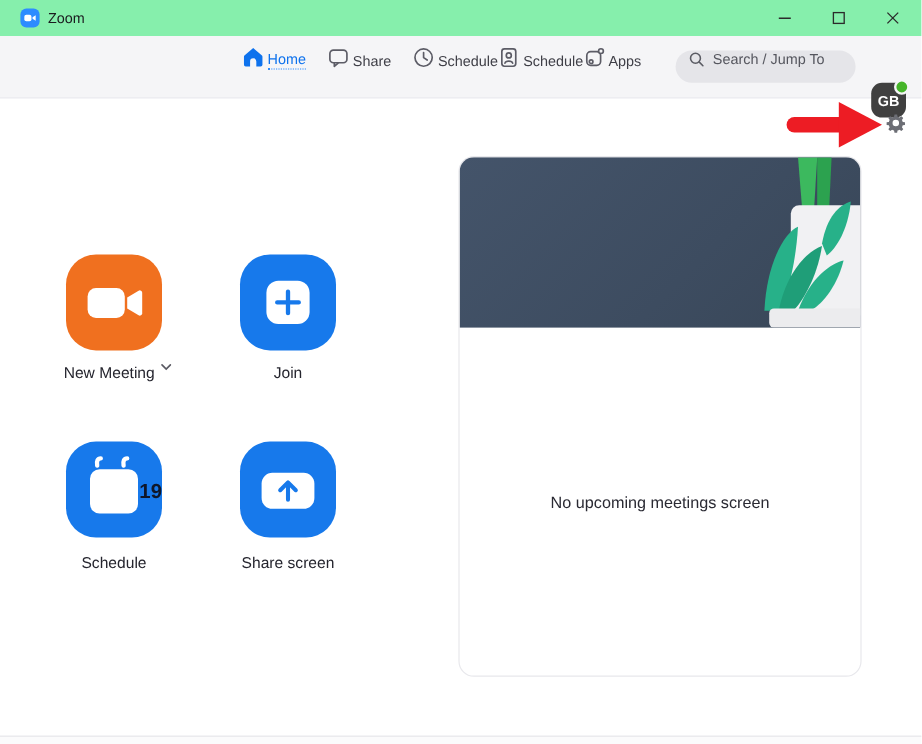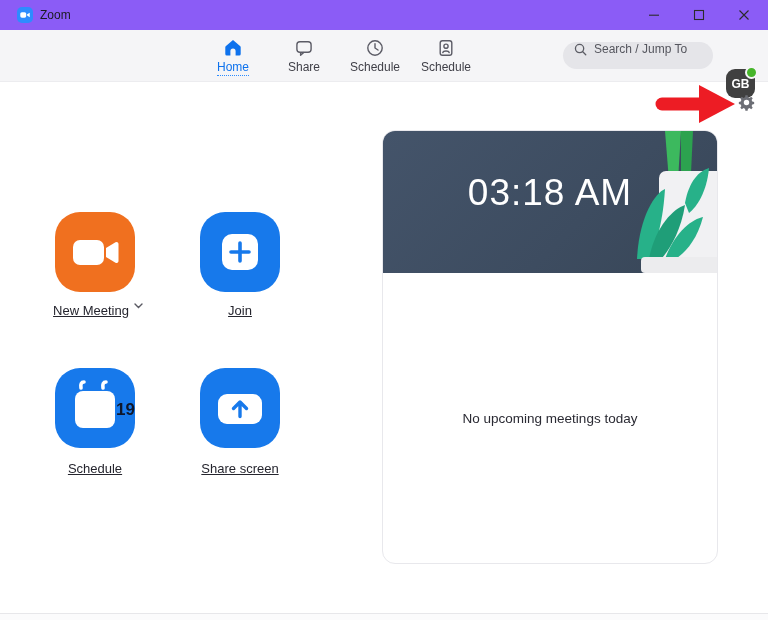--- a/index.html
+++ b/index.html
@@ -2,50 +2,50 @@
 <html><head>
 <meta charset="utf-8">
 <style>
   html,body{margin:0;padding:0;}
   body{
     width:768px;height:620px;position:relative;overflow:hidden;
     background:#ffffff;font-family:"Liberation Sans",sans-serif;
     -webkit-font-smoothing:antialiased;
   }
   
-  .titlebar{position:absolute;top:0;left:0;right:0;height:30px;background:#8b5cf6;}
+  .titlebar{position:absolute;top:0;left:0;right:0;height:30px;background:#86efac;}
   .app-logo{position:absolute;left:17px;top:7px;width:16px;height:16px;border-radius:5px;
     background:#2D8CFF;display:flex;align-items:center;justify-content:center;}
   .title-text{position:absolute;left:40px;top:8px;font-size:12px;color:#1b1b1f;}
   .win-controls{position:absolute;right:2px;top:0;display:flex;}
   .win-btn{width:45px;height:30px;display:flex;align-items:center;justify-content:center;cursor:default;}
   
   .navbar{position:absolute;top:30px;left:0;right:0;height:52px;background:#f5f5f7;
     border-bottom:1px solid #ececef;box-sizing:border-box;}
   .tabs{position:absolute;left:201px;top:8px;display:flex;gap:7px;}
-  .tab{width:64px;display:flex;flex-direction:column;align-items:center;gap:2px;}
+  .tab{width:64px;display:flex;flex-direction:row;align-items:flex-end;gap:2px;}
   .tab-label{font-size:12px;color:#3f3f47;line-height:14px;}
   .tab.active .tab-label{color:#0E72ED;border-bottom:1px dotted #2D8CFF;padding-bottom:1px;}
   .search{position:absolute;left:563px;top:12px;width:150px;height:27px;background:#e5e5e9;
     border-radius:14px;display:flex;padding-left:10px;gap:6px;box-sizing:border-box;}
   .search-text{font-size:12px;color:#55565e;}
   .avatar{position:absolute;left:726px;top:39px;width:29px;height:29px;border-radius:9px;
     background:#404040;color:#fff;font-size:12px;font-weight:bold;
     display:flex;align-items:center;justify-content:center;}
   .status-dot{position:absolute;right:-3px;top:-3px;width:9px;height:9px;border-radius:50%;
     background:#46b52a;border:2px solid #f5f5f7;}
   
   .gear{position:absolute;left:738px;top:94px;width:17px;height:17px;}
   .arrow-annotation{position:absolute;left:653px;top:83px;}
   .tile{position:absolute;width:80px;height:80px;border-radius:25px;display:flex;
     align-items:center;justify-content:center;}
   .tile-orange{background:#f0701f;}
   .tile-blue{background:#1779eb;}
   .action-label{position:absolute;width:160px;text-align:center;font-size:13px;color:#25252e;
-    display:flex;align-items:flex-start;justify-content:center;gap:5px;text-decoration:underline;}
+    display:flex;align-items:flex-start;justify-content:center;gap:5px;}
   .cal-day{position:absolute;left:0;top:32px;width:100%;text-align:right;
     font-size:17px;font-weight:bold;color:#0f172a;}
   
   .meetings-card{position:absolute;left:382px;top:130px;width:336px;height:434px;
     border:1px solid #e8e8ec;border-radius:13px;background:#fff;box-sizing:border-box;overflow:hidden;}
   .banner{position:absolute;top:0;left:0;right:0;height:142px;
     background:linear-gradient(135deg,#44546a 0%,#3d4c60 60%,#384657 100%);}
   .time{position:absolute;top:42px;width:100%;text-align:center;font-size:37px;line-height:40px;
     font-weight:300;color:#ffffff;letter-spacing:1px;}
   .date{position:absolute;top:90px;width:100%;text-align:center;font-size:13px;color:#c9cfd8;}
@@ -116,20 +116,30 @@
     </div>
     <div class="tab">
       <span>
         <svg width="20" height="20" viewBox="0 0 20 20" fill="none" stroke="#5c5c66" stroke-width="1.4">
           <rect x="4.2" y="2.8" width="11.6" height="14.4" rx="2.2"></rect>
           <circle cx="10" cy="8.2" r="2.1"></circle>
           <path d="M6.8,14.6 c0.6,-2.2 5.8,-2.2 6.4,0" stroke-linecap="round"></path>
         </svg>
       </span>
       <span class="tab-label">Schedule</span>
+    </div>
+    <div class="tab">
+      <span>
+        <svg width="20" height="20" viewBox="0 0 20 20" fill="none" stroke="#5c5c66" stroke-width="1.4">
+          <rect x="4" y="5" width="11.5" height="11.5" rx="3.2"></rect>
+          <circle cx="15.8" cy="4.6" r="2" fill="#f5f5f7"></circle>
+          <circle cx="7.6" cy="13.4" r="1.5"></circle>
+        </svg>
+      </span>
+      <span class="tab-label">Apps</span>
     </div>
   </div>
 
   <div class="search">
     <span>
       <svg width="15" height="15" viewBox="0 0 16 16" fill="none" stroke="#5b5c64" stroke-width="1.4">
         <circle cx="7" cy="7" r="4.4"></circle>
         <line x1="10.4" y1="10.4" x2="13.6" y2="13.6" stroke-linecap="round"></line>
       </svg>
     </span>
@@ -216,18 +226,17 @@
         <path d="M40,0 L56,0 L53,50 L44,50 Z" fill="#3cb95e"></path>
         <path d="M56,0 L68,0 L66,42 L56,42 Z" fill="#2ca24f"></path>
         <rect x="34" y="40" width="70" height="92" rx="7" fill="#f1f1f3"></rect>
         <path d="M12,128 C14,86 30,62 40,58 C38,92 30,118 24,128 Z" fill="#27b189"></path>
         <path d="M24,128 C30,96 48,78 60,74 C56,100 44,120 36,128 Z" fill="#1f9e78"></path>
         <path d="M40,128 C50,100 68,88 78,86 C72,110 58,124 50,128 Z" fill="#27b189"></path>
         <path d="M60,72 C64,50 74,40 84,37 C82,60 72,76 64,82 Z" fill="#27b189"></path>
         <rect x="16" y="126" width="86" height="16" rx="4" fill="#ececee"></rect>
       </svg>
     </span>
-    <div class="time">03:18 AM</div>
-  </div>
-  <div class="empty-message">No upcoming meetings today</div>
+  </div>
+  <div class="empty-message">No upcoming meetings screen</div>
 </div>
 
 <div class="footer-strip"></div>
 
 </body></html>

